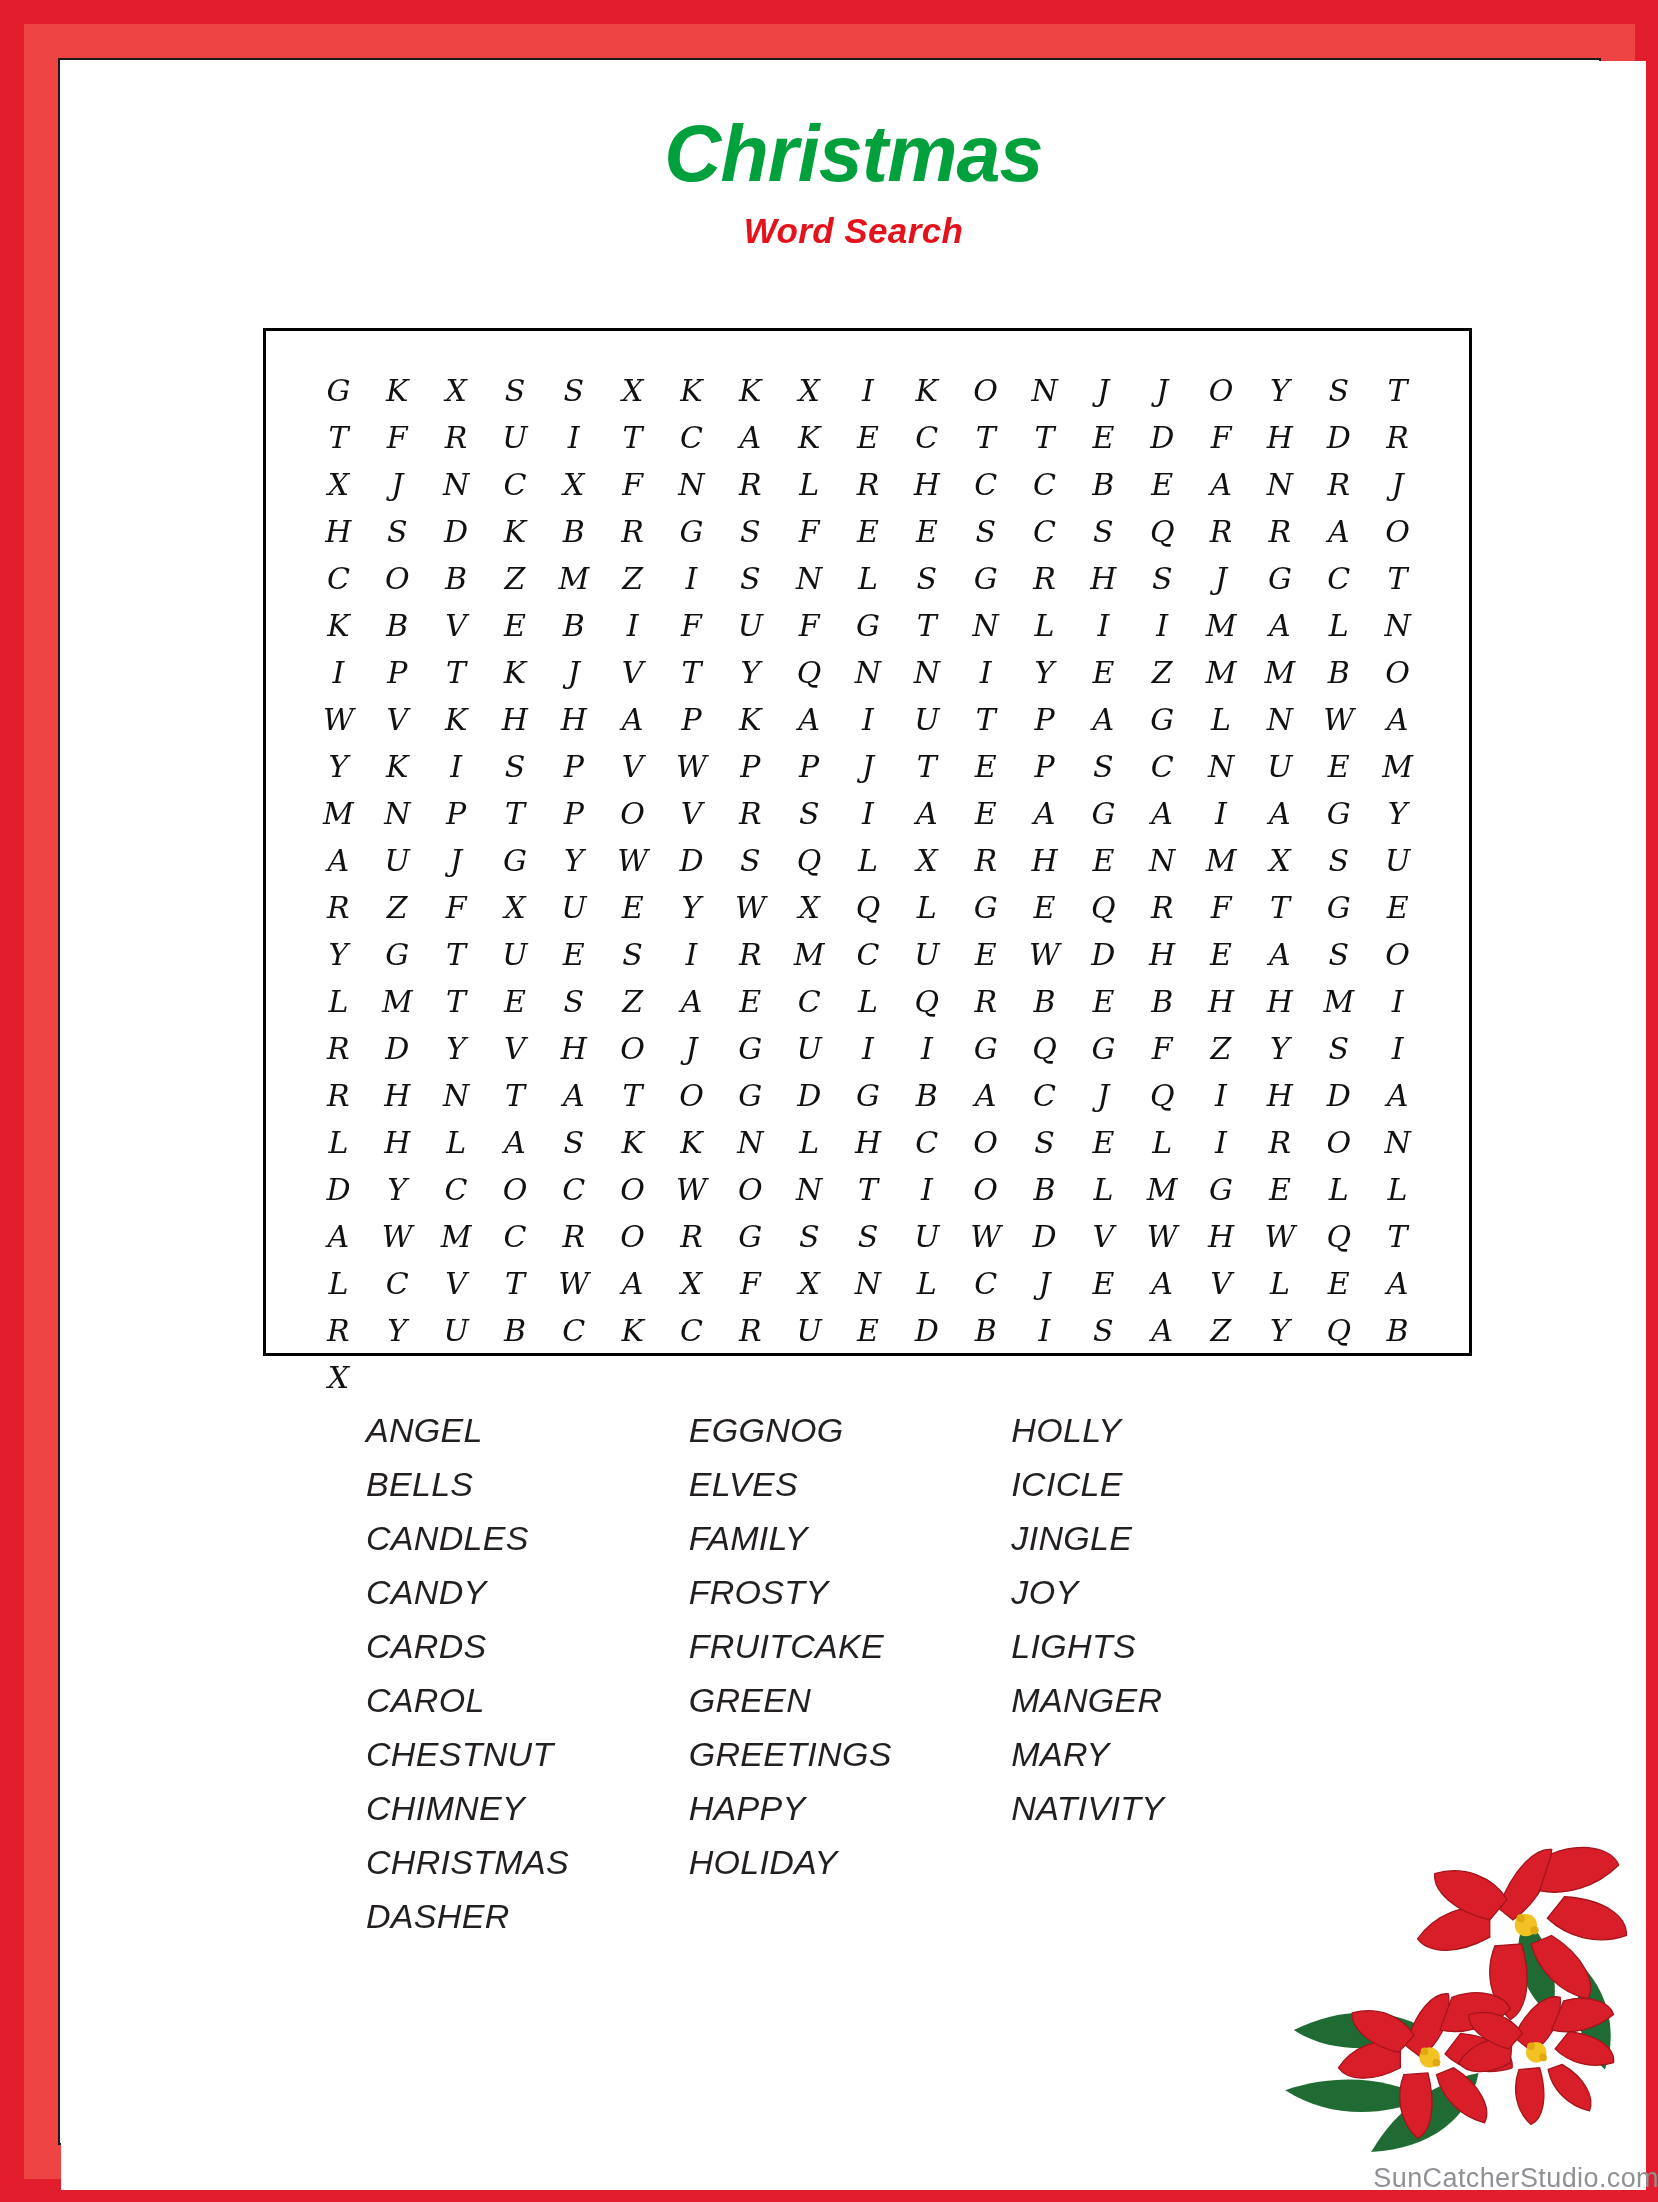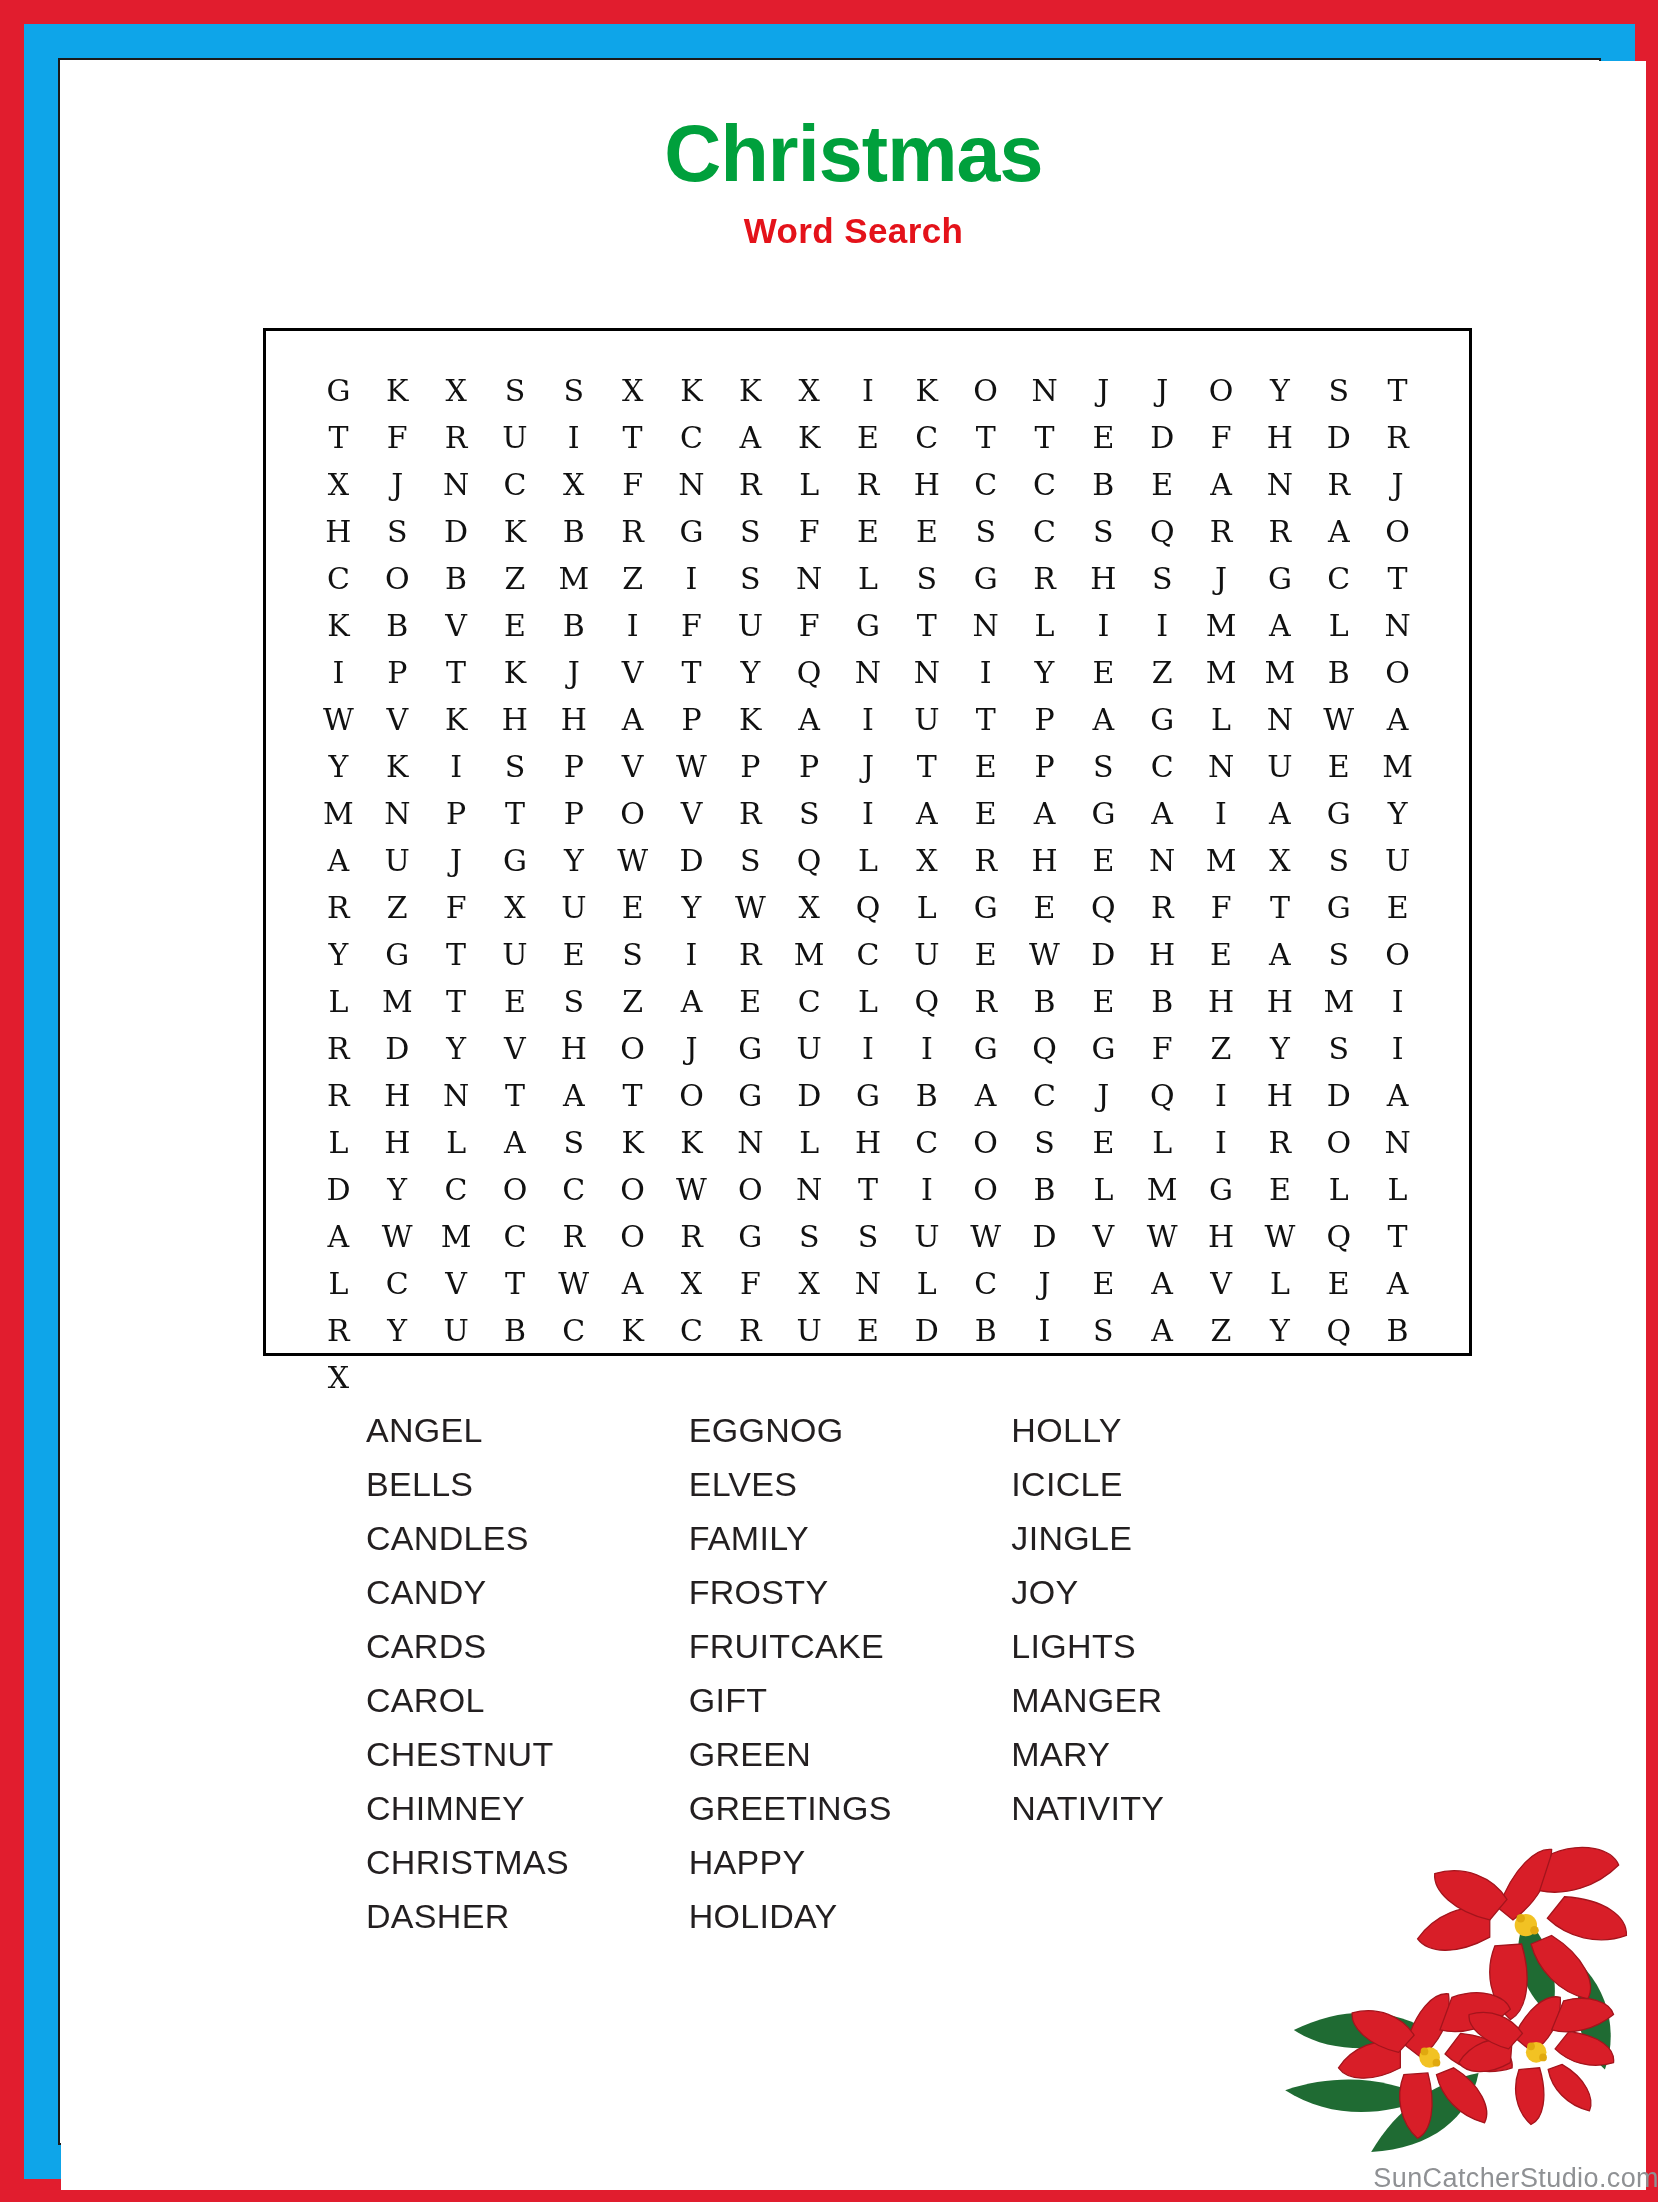--- a/index.html
+++ b/index.html
@@ -17,21 +17,22 @@
 
   
   .page-frame {
     position: absolute;
     left: 0;
     top: 0;
     width: 1659px;
     height: 2203px;
     box-sizing: border-box;
     border: 24px solid #e11d2e;
-    background: #0ea5e9;
+    background: #ef4444;
+    font-style: italic;
   }
   .inner-line {
     position: absolute;
     left: 34px;
     top: 34px;
     right: 34px;
     bottom: 34px;
     box-sizing: border-box;
     border: 2.6px solid #1a1a1a;
     background: #ffffff;
@@ -559,21 +560,20 @@
           <div class="word">CHIMNEY</div>
           <div class="word">CHRISTMAS</div>
           <div class="word">DASHER</div>
         </div>
         <div class="word-col">
           <div class="word">EGGNOG</div>
           <div class="word">ELVES</div>
           <div class="word">FAMILY</div>
           <div class="word">FROSTY</div>
           <div class="word">FRUITCAKE</div>
-          <div class="word">GIFT</div>
           <div class="word">GREEN</div>
           <div class="word">GREETINGS</div>
           <div class="word">HAPPY</div>
           <div class="word">HOLIDAY</div>
         </div>
         <div class="word-col">
           <div class="word">HOLLY</div>
           <div class="word">ICICLE</div>
           <div class="word">JINGLE</div>
           <div class="word">JOY</div>

